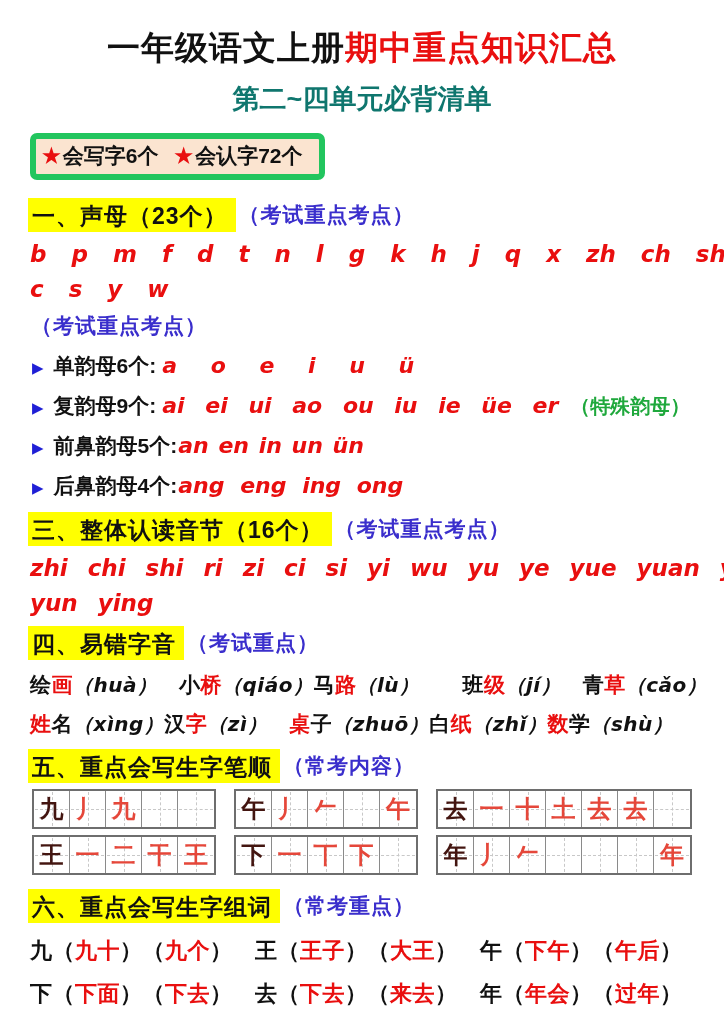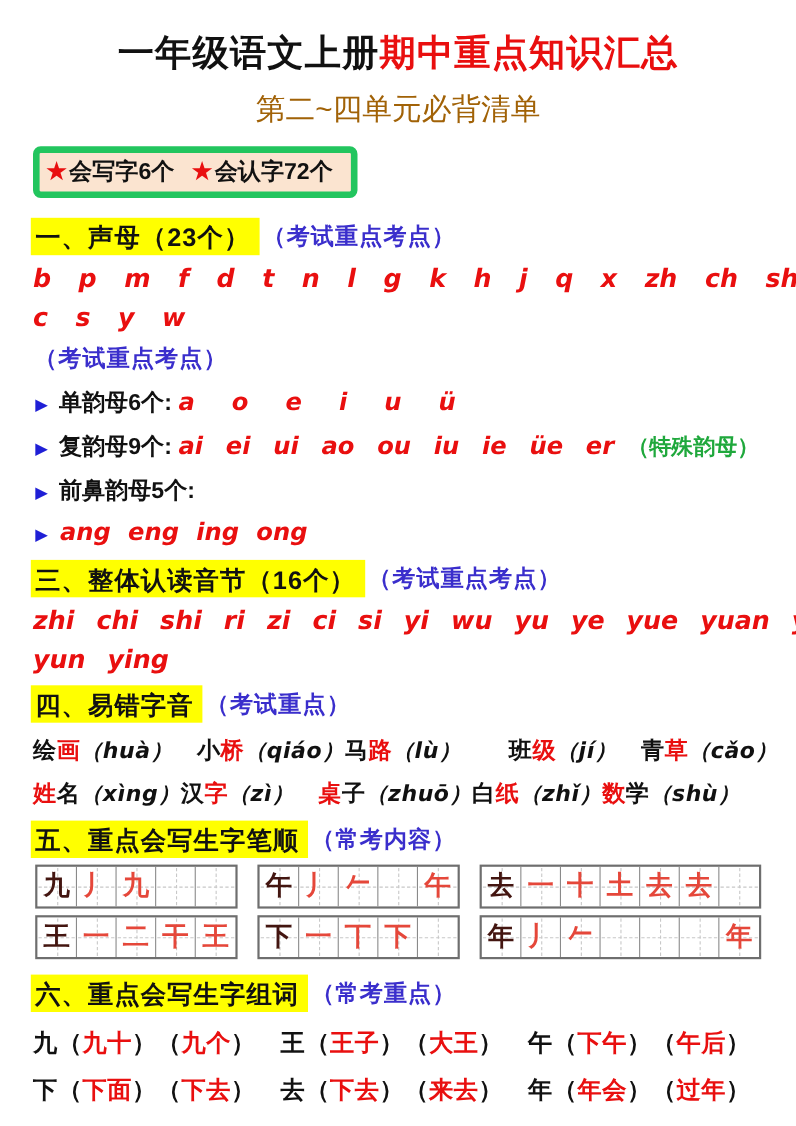--- a/index.html
+++ b/index.html
@@ -17,22 +17,22 @@
   .title {
     text-align:center;
     font-size:33px; font-weight:bold;
     letter-spacing:1px;
     margin:2px 0 10px 0;
     white-space:nowrap;
   }
   .title .t-red { color:#e90f0f; }
   .subtitle {
     text-align:center;
-    font-size:27px; font-weight:normal;
-    color:#a16207;
+    font-size:27px; font-weight:bold;
+    color:#0f766e;
     margin:0 0 16px 0;
   }
   .badge {
     display:inline-block;
     background:#fbe4d0;
     border:6px solid #22c55e;
     border-radius:7px;
     padding:3px 16px 4px 6px;
     font-size:21px; font-weight:bold;
     margin:0 0 8px 2px;
@@ -144,23 +144,25 @@
   </div>
   <div class="bullet b1">
     <span class="mark">▶</span>
     <span class="blabel">复韵母9个:</span>
     <span class="bvalue">ai ei ui ao ou iu ie üe er</span>
     <span class="bextra">（特殊韵母）</span>
   </div>
   <div class="bullet b2">
     <span class="mark">▶</span>
     <span class="blabel">前鼻韵母5个:</span>
+    <span class="bvalue">an en in un ün</span>
   </div>
   <div class="bullet b3">
     <span class="mark">▶</span>
+    <span class="blabel">后鼻韵母4个:</span>
     <span class="bvalue">ang eng ing ong</span>
   </div>
 
   
   <div class="sec">
     <span class="hl">三、整体认读音节（16个）</span>
     <span class="note">（考试重点考点）</span>
   </div>
   <div class="pyline ws-small">zhi chi shi ri zi ci si yi wu yu ye yue yuan yin</div>
   <div class="pyline ws-small">yun ying</div>

